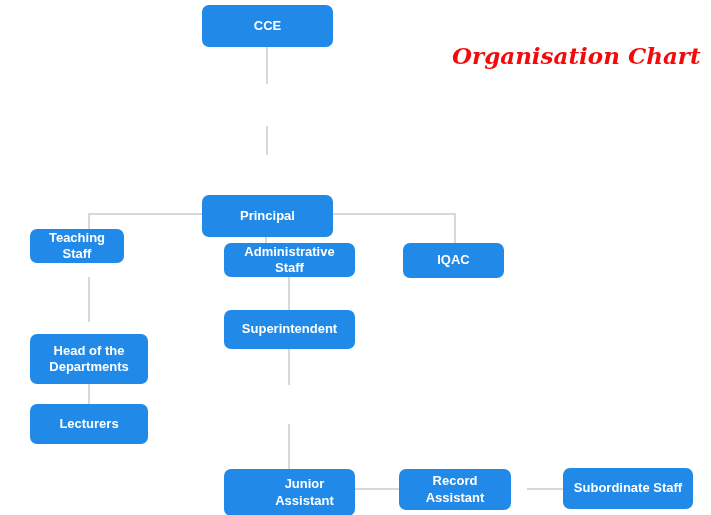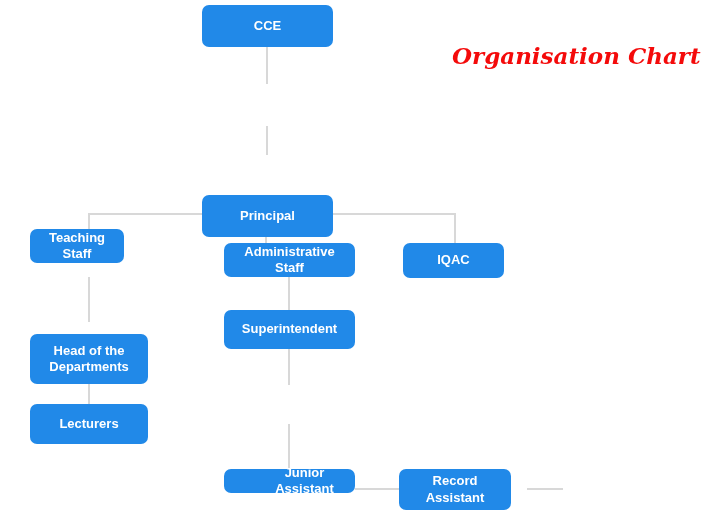--- a/index.html
+++ b/index.html
@@ -77,16 +77,17 @@
   <div class="connector" style="left:527px; top:488px; width:36px;  height:2px;"></div>
 
   <div class="node" style="left:202px; top:5px;   width:131px; height:42px;">CCE</div>
   <div class="node" style="left:202px; top:155px; width:131px; height:42px;margin-top:40px;">Principal</div>
   <div class="node" style="left:30px;  top:229px; width:94px; height:34px;">Teaching Staff</div>
   <div class="node" style="left:403px; top:243px; width:101px; height:35px;">IQAC</div>
   <div class="node" style="left:224px; top:243px; width:131px; height:34px;">Administrative Staff</div>
   <div class="node" style="left:30px;  top:334px; width:118px; height:50px;">Head of the Departments</div>
   <div class="node" style="left:224px; top:310px; width:131px; height:39px;">Superintendent</div>
   <div class="node" style="left:30px;  top:404px; width:118px; height:40px;">Lecturers</div>
-  <div class="node" style="left:224px; top:469px; width:131px; height:24px;padding-left:36px;">Junior Assistant</div>
+  <div class="node" style="left:224px; top:469px; width:131px; height:47px;padding-left:36px;">Junior Assistant</div>
   <div class="node" style="left:399px; top:469px; width:112px; height:41px;">Record  Assistant</div>
+  <div class="node" style="left:563px; top:468px; width:130px; height:41px;">Subordinate Staff</div>
 
 </div>
 
 </body></html>

